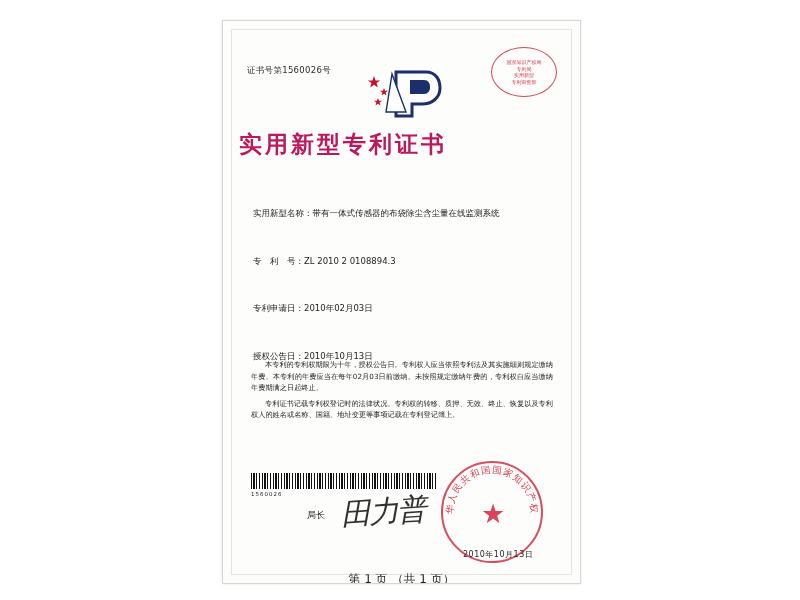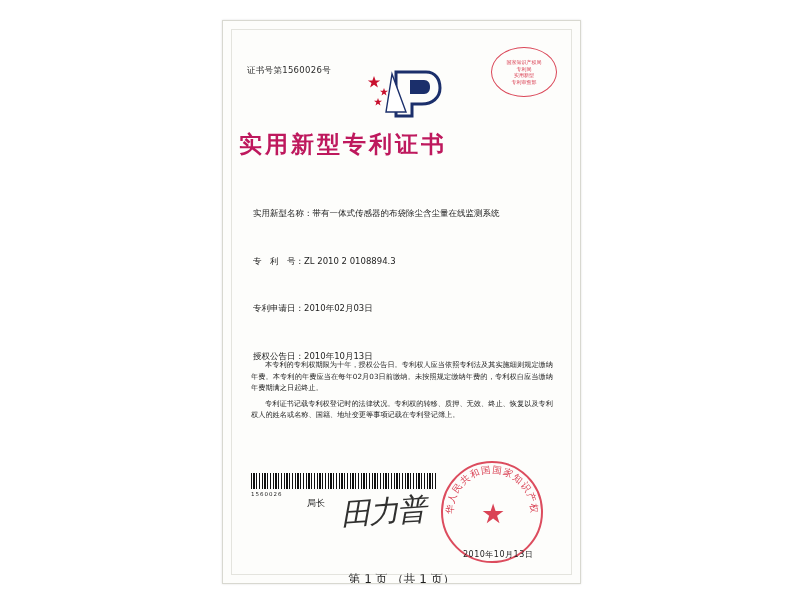--- a/index.html
+++ b/index.html
@@ -166,21 +166,21 @@
     top: 470px;
     font-size: 5.5px;
     letter-spacing: 1px;
     color: #222;
   }
 
   
   .director {
     position: absolute;
     left: 84px;
-    top: 476px;
+    top: 488px;
     font-size: 9px;
     color: #1d1d1d;
   }
   .signature {
     position: absolute;
     left: 118px;
     top: 470px;
     width: 108px;
     height: 48px;
     color: #1a1a1a;

